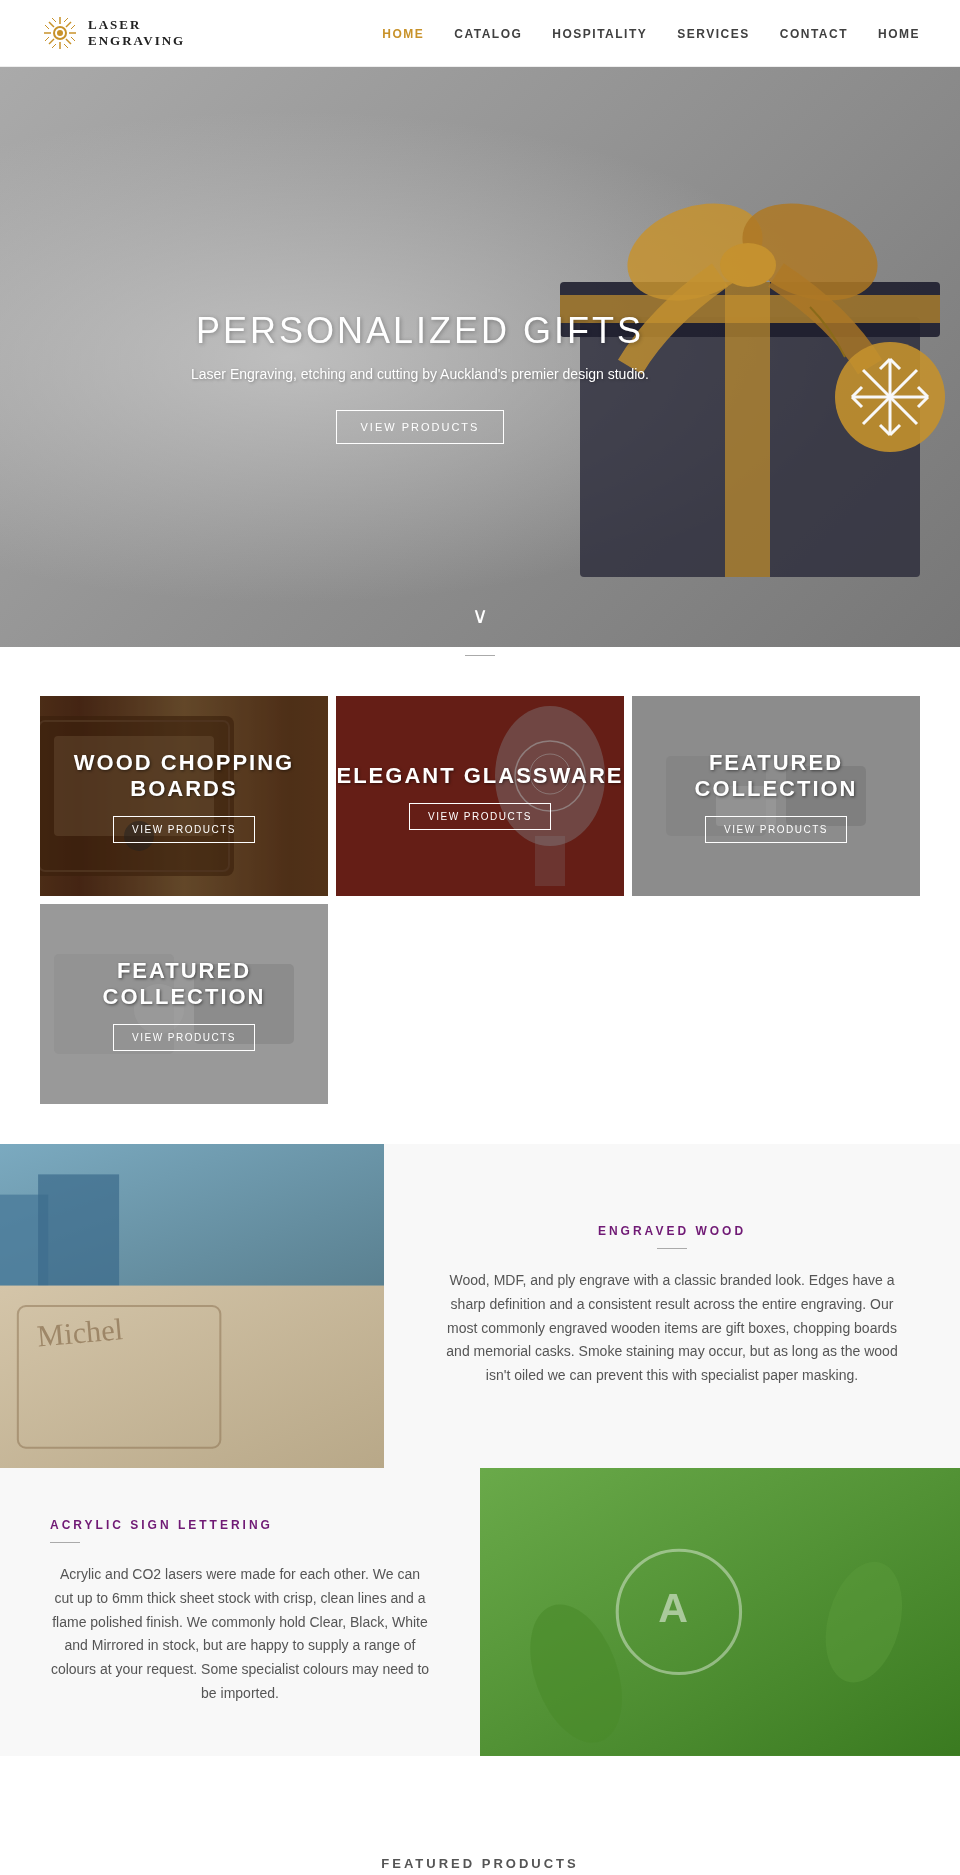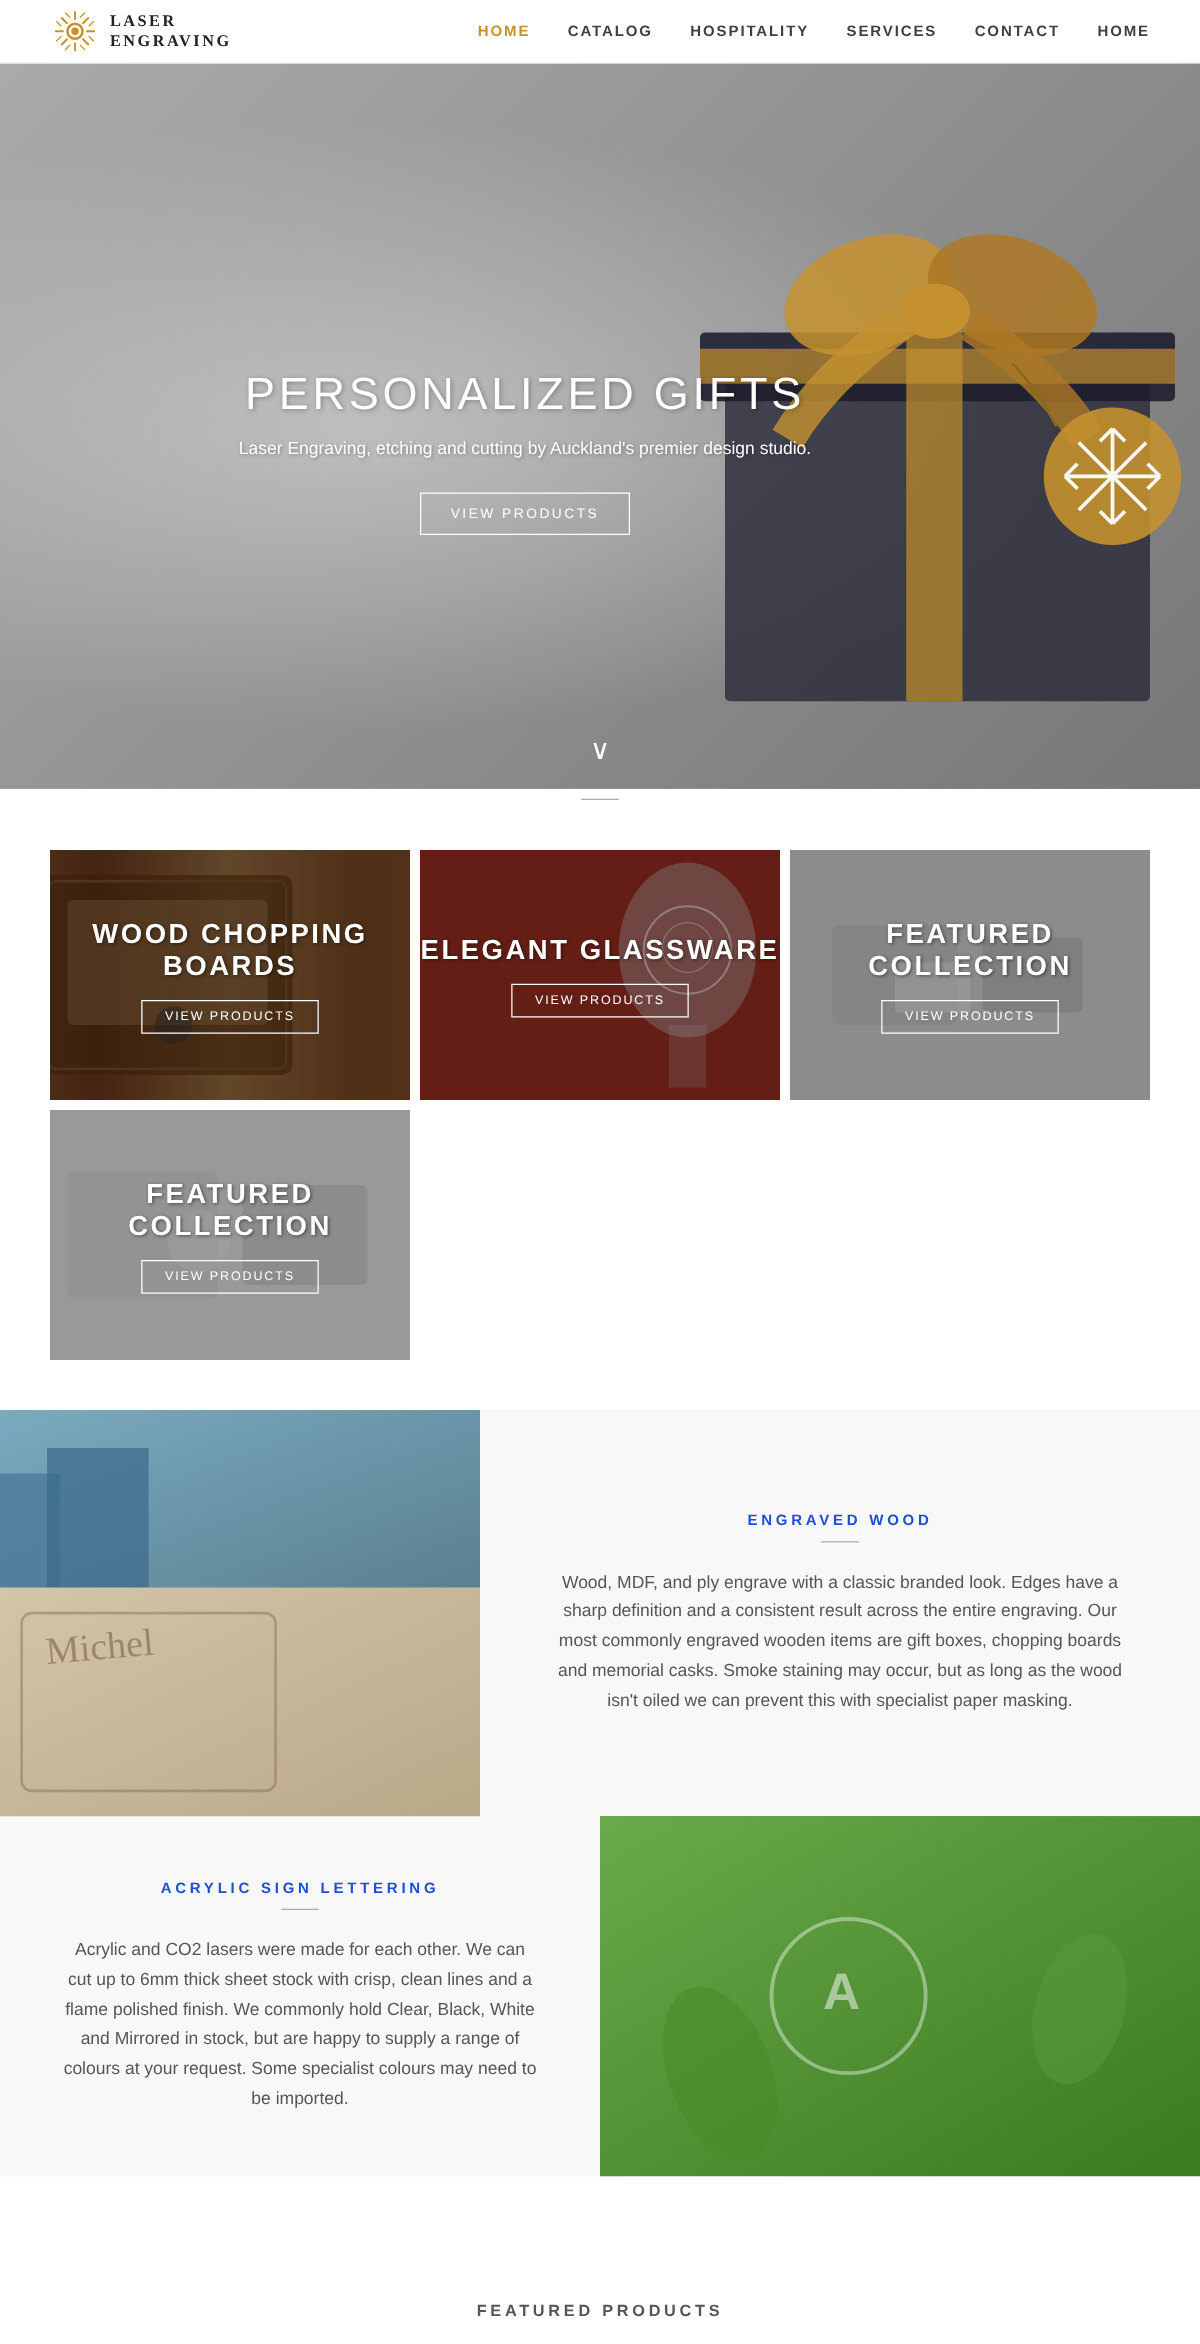--- a/index.html
+++ b/index.html
@@ -4,21 +4,21 @@
   <style>
     * { margin: 0; padding: 0; box-sizing: border-box; }
     body { font-family: 'Georgia', serif; color: #333; background: #fff; width: 960px; }
 
     
     nav {
       display: flex;
       align-items: center;
       justify-content: space-between;
       padding: 0 40px;
-      height: 51px;
+      height: 67px;
       border-bottom: 1px solid #eee;
       background: #fff;
     }
     .logo-area {
       display: flex;
       align-items: center;
       gap: 8px;
     }
     .logo-sunburst {
       width: 40px;
@@ -208,21 +208,21 @@
       font-size: 10px;
       letter-spacing: 1.5px;
       font-family: Arial, sans-serif;
       background: transparent;
       cursor: pointer;
     }
     .info-heading {
       font-size: 12px;
       letter-spacing: 3px;
       font-family: Arial, sans-serif;
-      color: #1d4ed8;
+      color: #701a75;
       font-weight: 600;
       margin-bottom: 10px;
     }
     .info-divider {
       width: 30px;
       height: 1px;
       background: #aaa;
       margin-bottom: 20px;
     }
     .info-body {
@@ -261,21 +261,21 @@
       display: flex;
       width: 100%;
       min-height: 280px;
     }
     .acrylic-text {
       width: 50%;
       padding: 50px 50px;
       background: #f8f8f8;
       display: flex;
       flex-direction: column;
-      align-items: center;
+      align-items: flex-start;
       justify-content: center;
     }
     .acrylic-image {
       width: 50%;
       background: linear-gradient(135deg, #6aaa5a 0%, #4a8a3a 40%, #3a7a2a 100%);
       min-height: 280px;
     }
 
     
     .featured-section {

